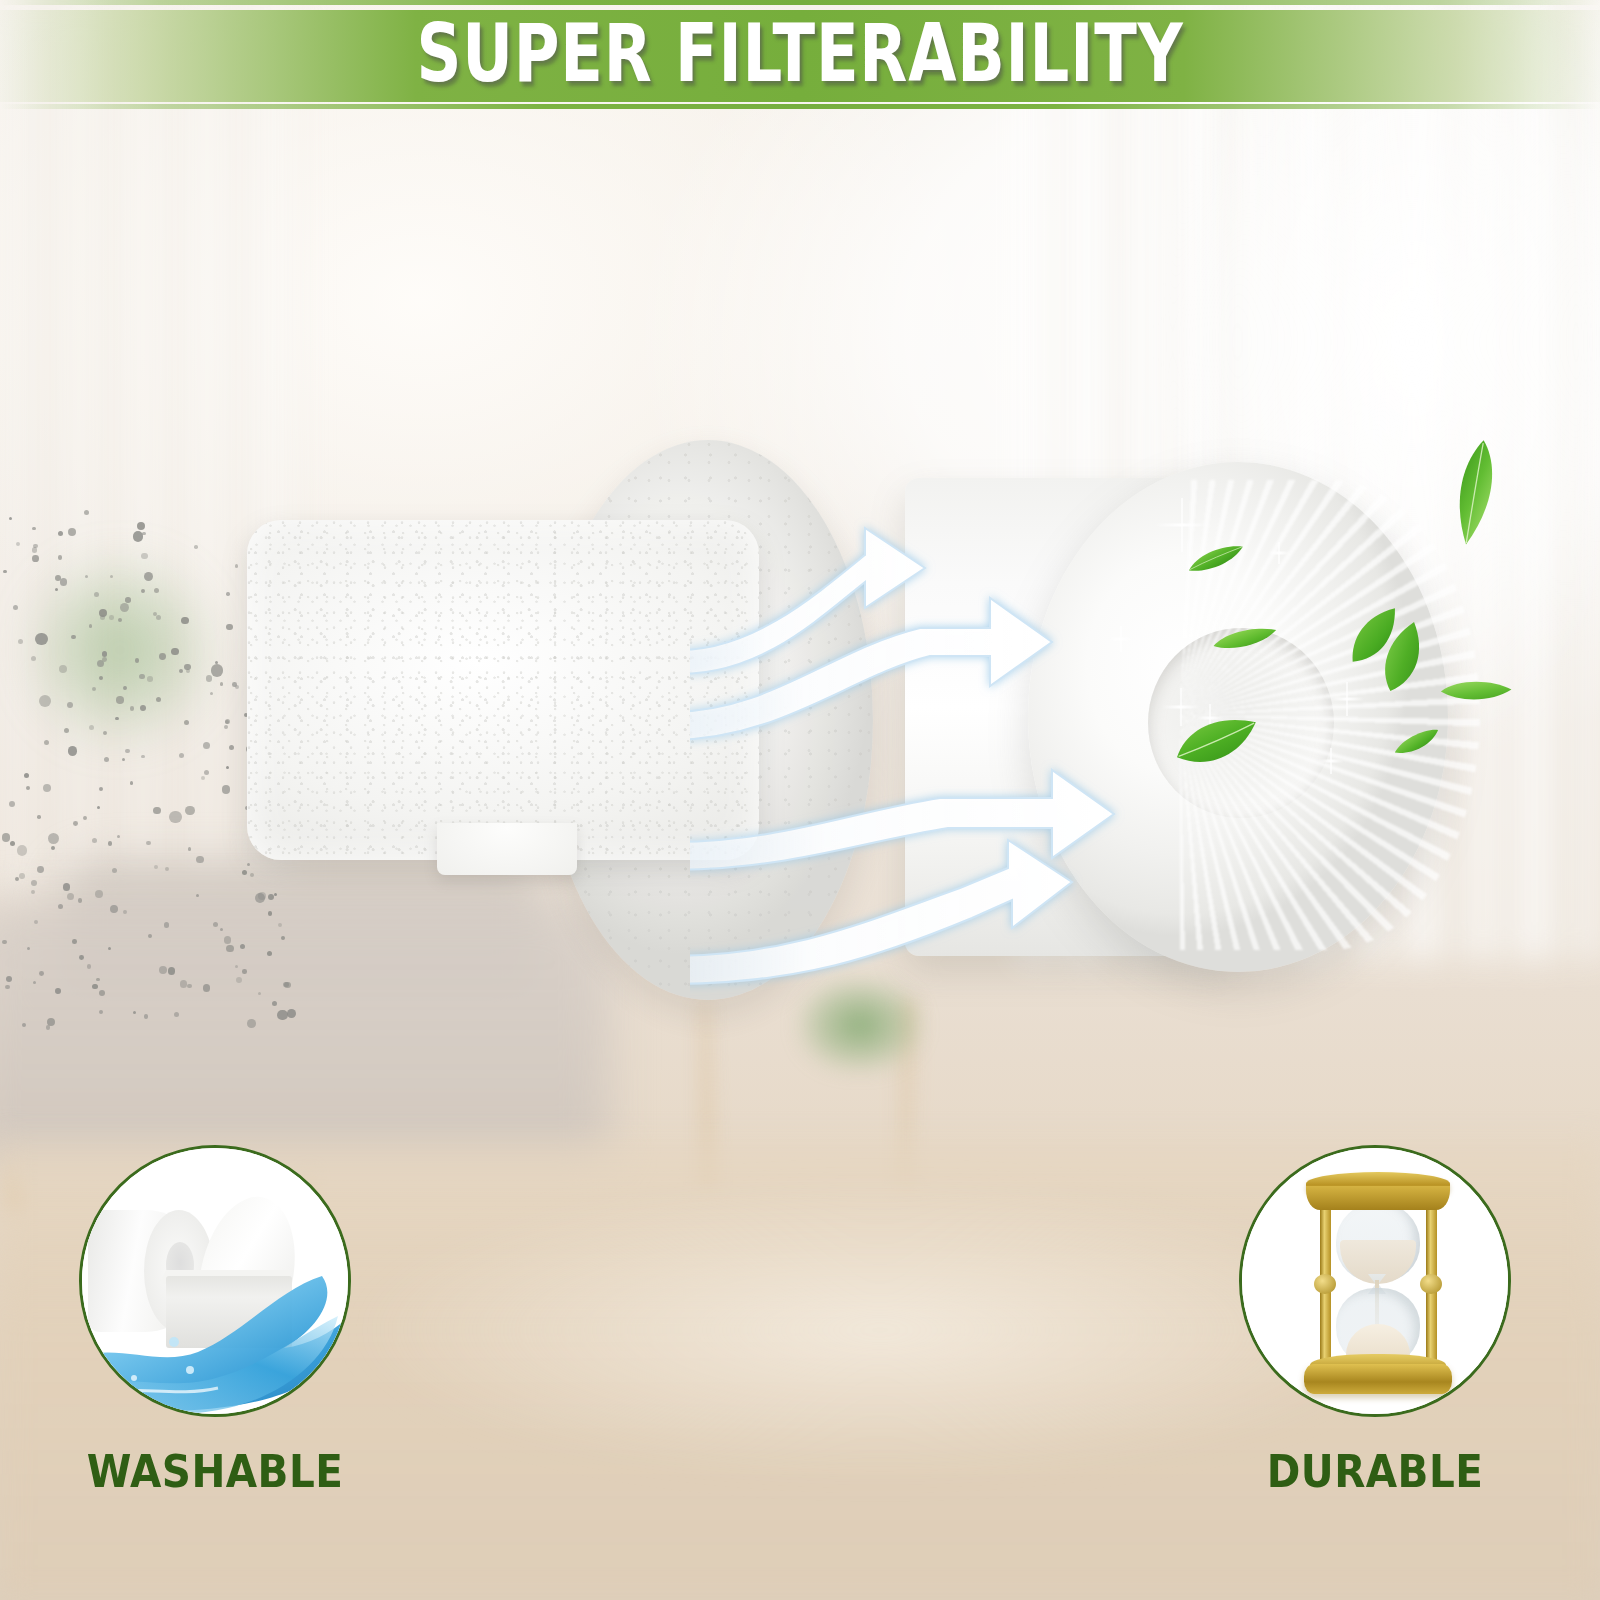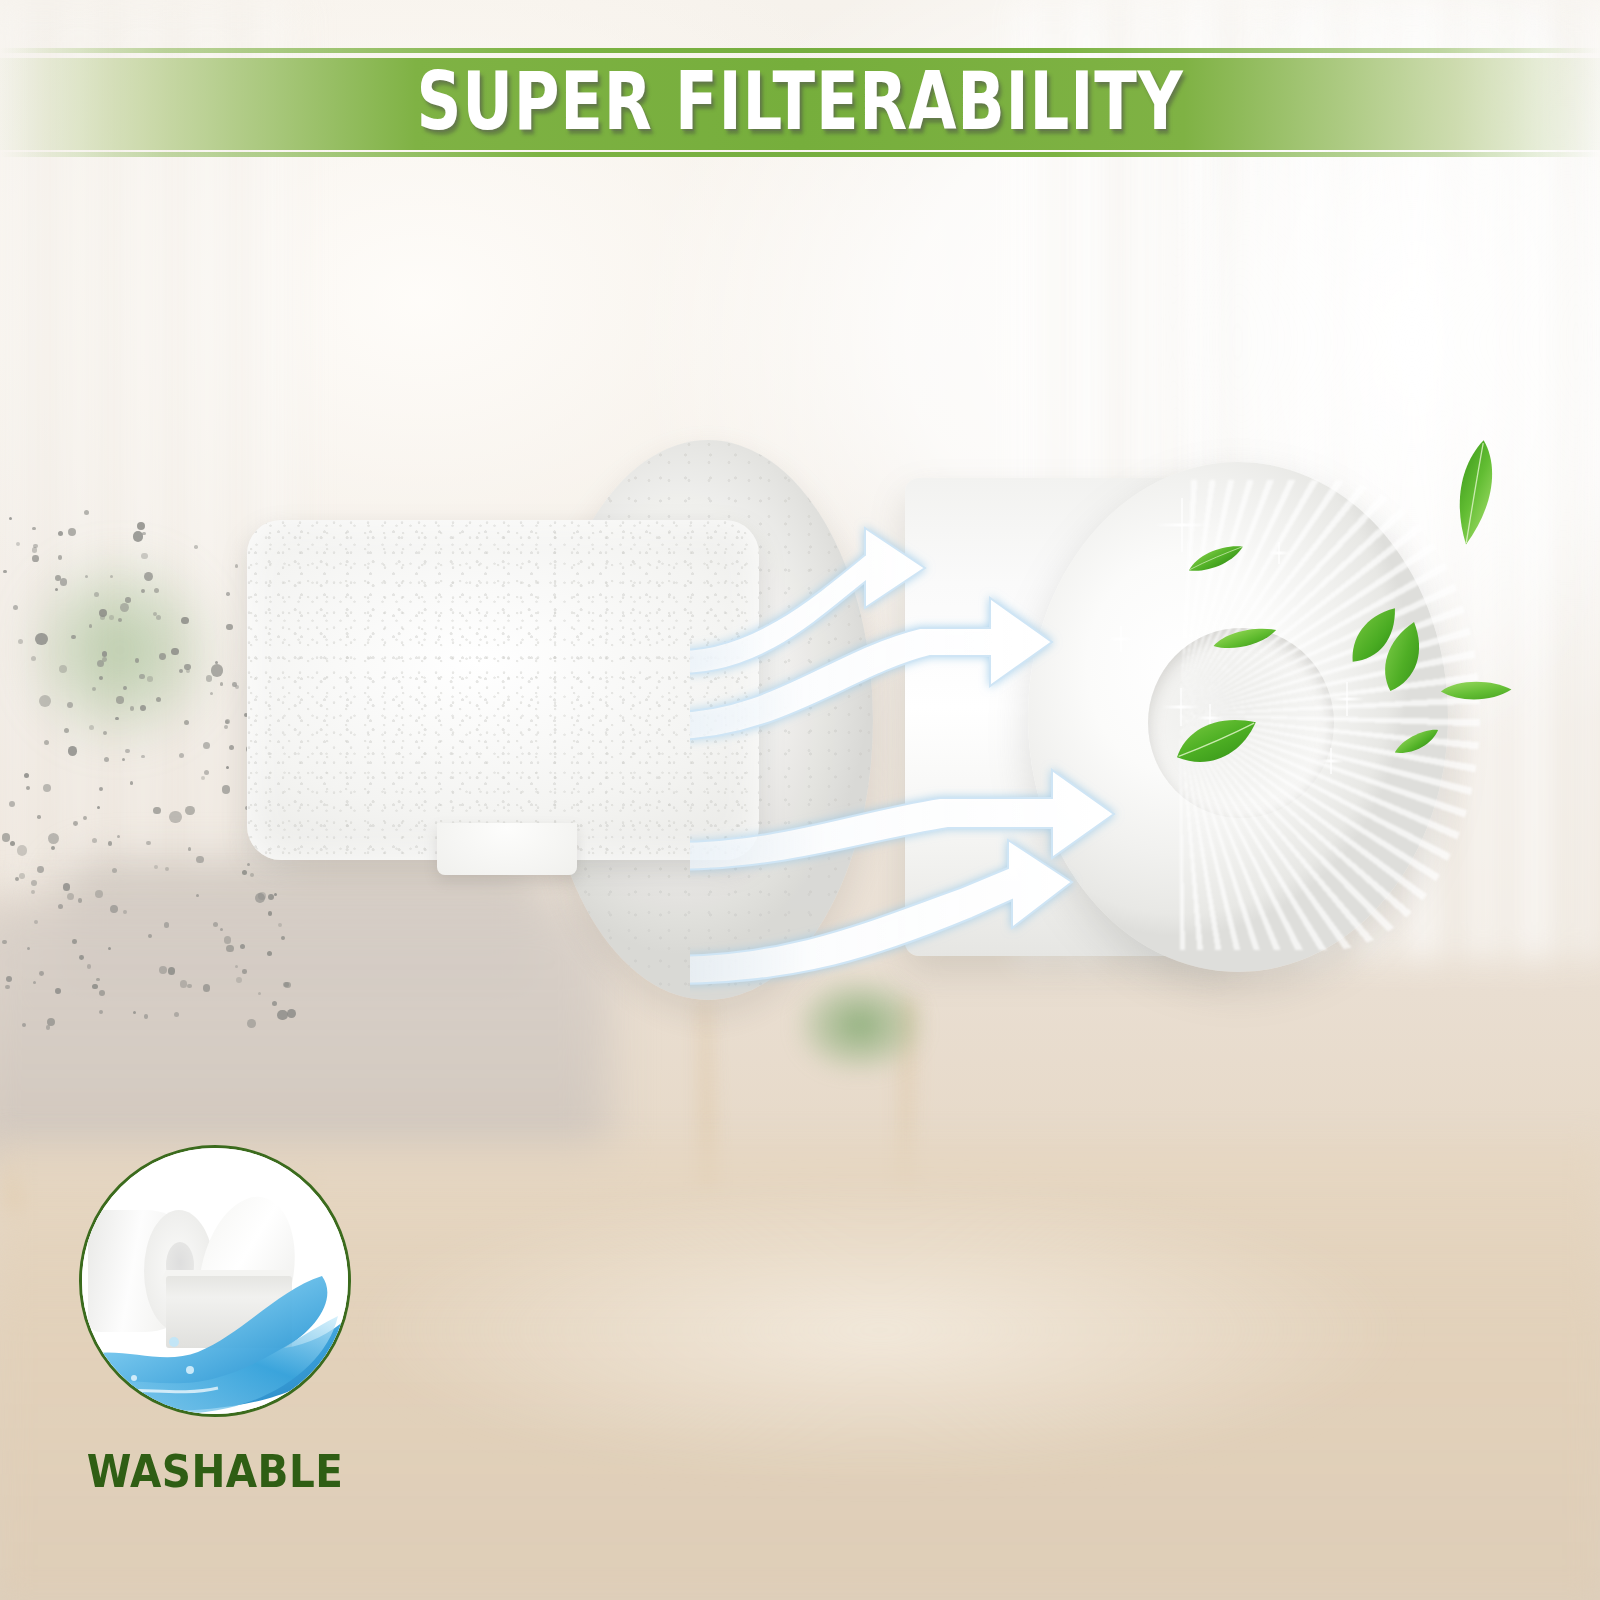--- a/index.html
+++ b/index.html
@@ -98,21 +98,21 @@
     background:radial-gradient(ellipse 760px 210px at 880px 150px, rgba(255,252,246,.55), rgba(255,255,255,0) 70%);
     filter:blur(18px);
   }
   .bg-window-glow {
     left:1130px; top:0; width:470px; height:900px;
     background:radial-gradient(ellipse 300px 520px at 60% 38%, rgba(255,255,255,.95), rgba(255,255,255,.35) 60%, rgba(255,255,255,0) 82%);
     filter:blur(10px);
   }
 
   
-  .header-wrap { position:absolute; left:0; top:0; width:1600px; height:112px;margin-top:48px; }
+  .header-wrap { position:absolute; left:0; top:0; width:1600px; height:112px; }
   .hdr-line-top {
     position:absolute; left:0; right:0; top:0; height:5px;
     background:linear-gradient(to right,
       rgba(245,248,240,0) 0%, rgba(139,183,86,.55) 10%, #7cb342 34%, #76ae3f 50%, #7cb342 66%, rgba(139,183,86,.55) 90%, rgba(245,248,240,0) 100%);
   }
   .hdr-band {
     position:absolute; left:0; right:0; top:10px; height:92px;
     background:linear-gradient(to right,
       rgba(221,228,203,.15) 0%,
       rgba(190,209,150,.75) 9%,
@@ -859,15 +859,35 @@
             <circle cx="120" cy="96" r="4" fill="#d6f0fc" opacity=".9"></circle>
             <circle cx="64" cy="104" r="3" fill="#e3f5fd" opacity=".85"></circle>
           </svg>
         </div>
       </div>
       <div class="feat-label">WASHABLE</div>
     </div>
 
 
 
+    <div class="feat" style="left:1225px;">
+      <div class="feat-circle">
+        <div class="c4-bg"></div>
+        <div class="hg-post-l"></div>
+        <div class="hg-post-r"></div>
+        <div class="hg-bulb-t"></div>
+        <div class="hg-sand-t"></div>
+        <div class="hg-neck"></div>
+        <div class="hg-stream"></div>
+        <div class="hg-bulb-b"></div>
+        <div class="hg-sand-b"></div>
+        <div class="hg-knob-l"></div>
+        <div class="hg-knob-r"></div>
+        <div class="hg-top-plate"></div>
+        <div class="hg-top-rim"></div>
+        <div class="hg-bot-rim"></div>
+        <div class="hg-bot-plate"></div>
+      </div>
+      <div class="feat-label">DURABLE</div>
+    </div>
 
   </div>
 </div>
 
 </body></html>

